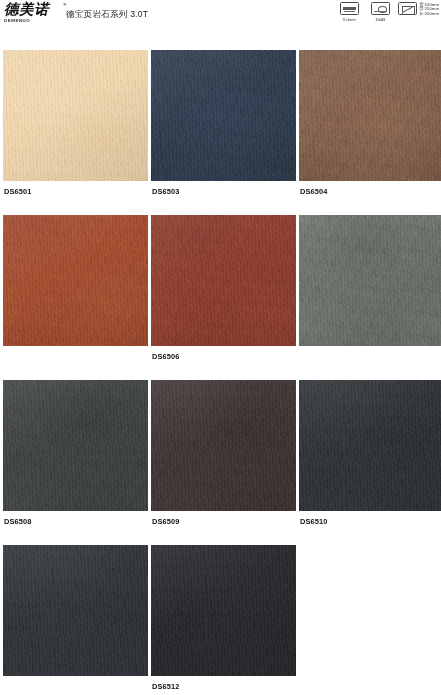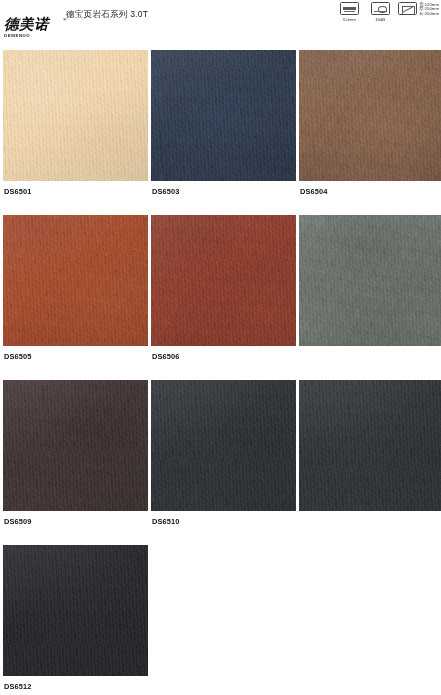--- a/index.html
+++ b/index.html
@@ -149,21 +149,21 @@
   }
 </style>
 </head>
 <body>
 
 <div id="page">
 
   <div id="header">
 
     <div id="brand-block">
-      <div id="logo-cn" style="position:relative;margin-top:15px;">
+      <div id="logo-cn" style="position:relative;">
         <span>德美诺</span>
         <span id="logo-reg">®</span>
       </div>
       <div id="logo-latin">DEMENUO</div>
     </div>
 
     <div id="series-title">德宝页岩石系列 3.0T</div>
 
     <div id="spec-strip">
 
@@ -213,38 +213,45 @@
           <div class="shade"></div>
         </div>
         <div class="code">DS6504</div>
       </div>
       <div class="cell">
         <div class="swatch" style="background-color: rgb(164, 74, 43);">
           <div class="tex" style="background-position: 68px 44px;"></div>
           <div class="grain" style="background-position: 20px 36px;"></div>
           <div class="shade"></div>
         </div>
-        <div class="code">DS6505</div>
       </div>
       <div class="cell">
         <div class="swatch" style="background-color: rgb(141, 58, 42);">
           <div class="tex" style="background-position: 85px 55px;"></div>
           <div class="grain" style="background-position: 25px 45px;"></div>
           <div class="shade"></div>
         </div>
         <div class="code">DS6506</div>
       </div>
       <div class="cell">
         <div class="swatch" style="background-color: rgb(103, 111, 104);">
           <div class="tex" style="background-position: 102px 66px;"></div>
           <div class="grain" style="background-position: 30px 54px;"></div>
           <div class="shade"></div>
         </div>
       </div>
       <div class="cell">
+        <div class="swatch" style="background-color: rgb(60, 63, 64);">
+          <div class="tex" style="background-position: 119px 77px;"></div>
+          <div class="grain" style="background-position: 35px 63px;"></div>
+          <div class="shade"></div>
+        </div>
+        <div class="code">DS6508</div>
+      </div>
+      <div class="cell">
         <div class="swatch" style="background-color: rgb(61, 48, 48);">
           <div class="tex" style="background-position: 136px 88px;"></div>
           <div class="grain" style="background-position: 40px 72px;"></div>
           <div class="shade"></div>
         </div>
         <div class="code">DS6509</div>
       </div>
       <div class="cell">
         <div class="swatch" style="background-color: rgb(43, 47, 51);">
           <div class="tex" style="background-position: 153px 99px;"></div>

